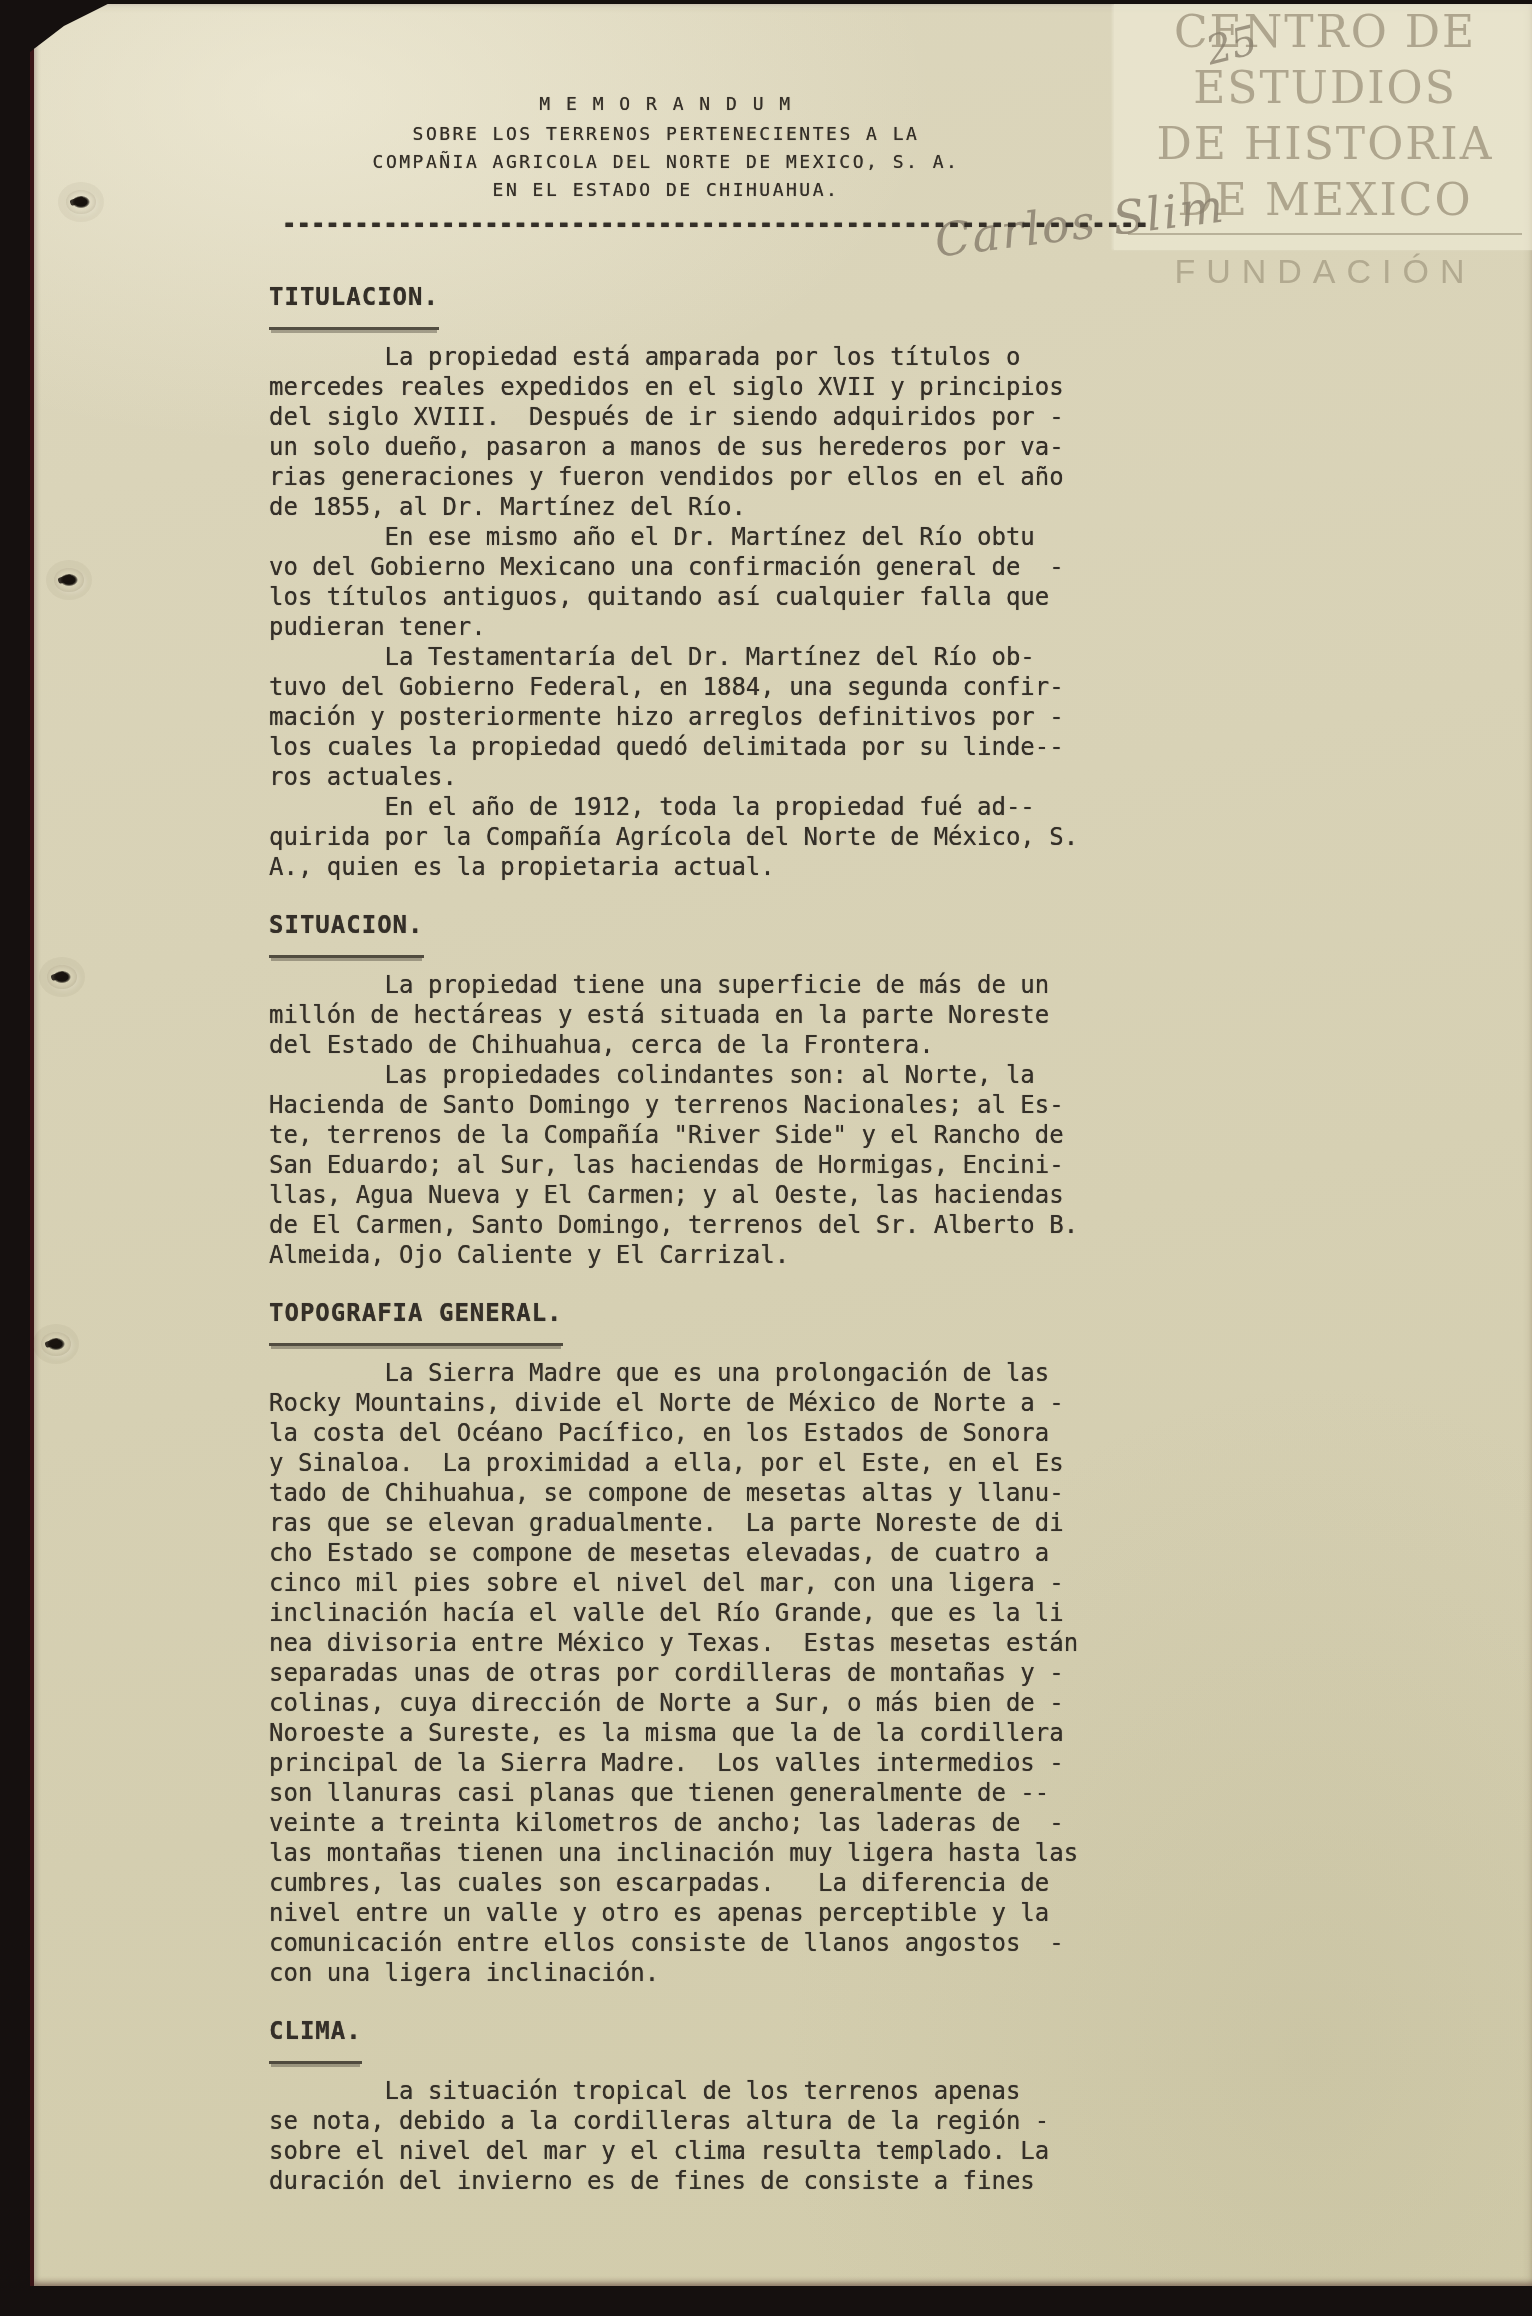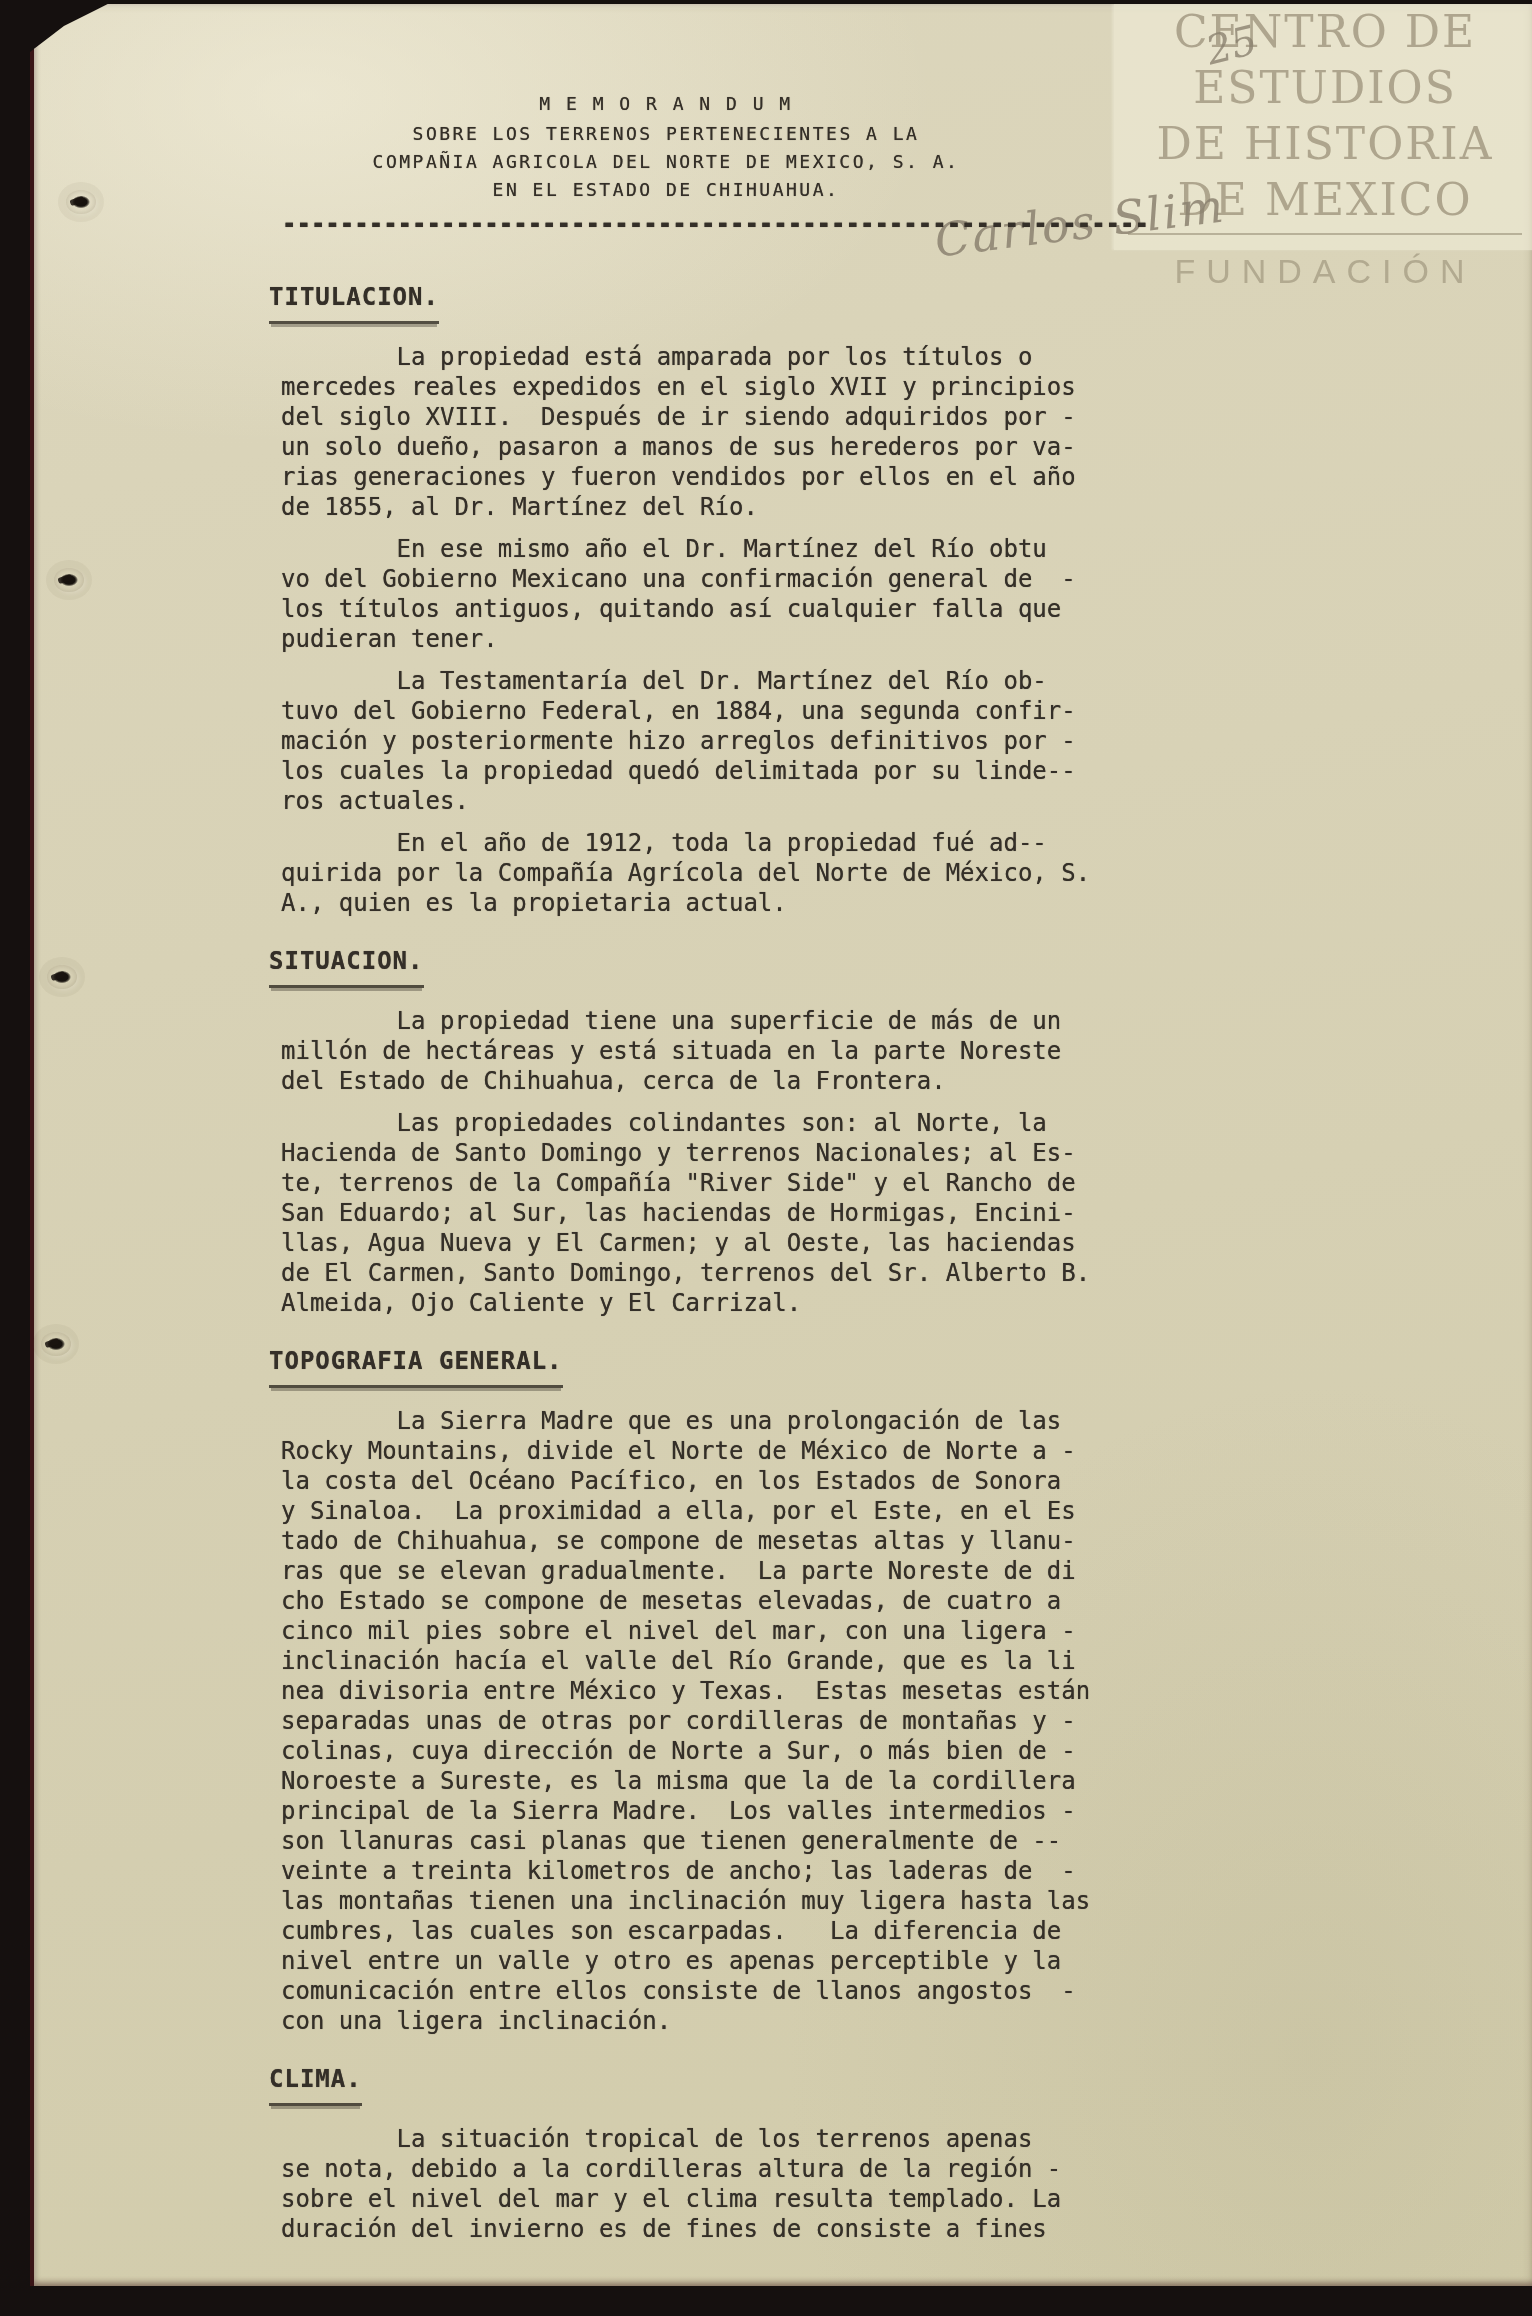--- a/index.html
+++ b/index.html
@@ -56,23 +56,23 @@
   .typed{color:#342f28;text-shadow:0 0 .7px rgba(45,40,32,.75);}
   .title-block{position:absolute;left:232px;top:84px;width:800px;text-align:center;
     font-size:18px;letter-spacing:2.5px;}
   .memo-title{line-height:32px;}
   .memo-sub{line-height:28px;white-space:pre;}
   .divider{position:absolute;left:248px;top:208px;font-size:24px;font-weight:bold;
     letter-spacing:0;line-height:24px;white-space:pre;transform:scaleY(1.25);}
   .body-col{position:absolute;left:235px;top:278px;width:840px;font-size:24px;}
   .heading{line-height:30px;margin:28px 0 30px 0;font-weight:bold;letter-spacing:1px;}
   .body-col .heading:first-child{margin-top:0;}
-  .hu{border-bottom:3px solid rgba(48,42,34,.8);padding-bottom:10px;
+  .hu{border-bottom:3px solid rgba(48,42,34,.8);padding-bottom:16px;
     box-shadow:0 5px 0 -2px rgba(48,42,34,.35);}
-  .para{margin:12px;}
+  .para{margin:0;}
   .line{line-height:30px;white-space:pre;}
 </style>
 </head>
 <body>
 
 <div class="stage">
   <div class="page">
 
     <div class="wm-band"></div>
     <div class="wm-text">

